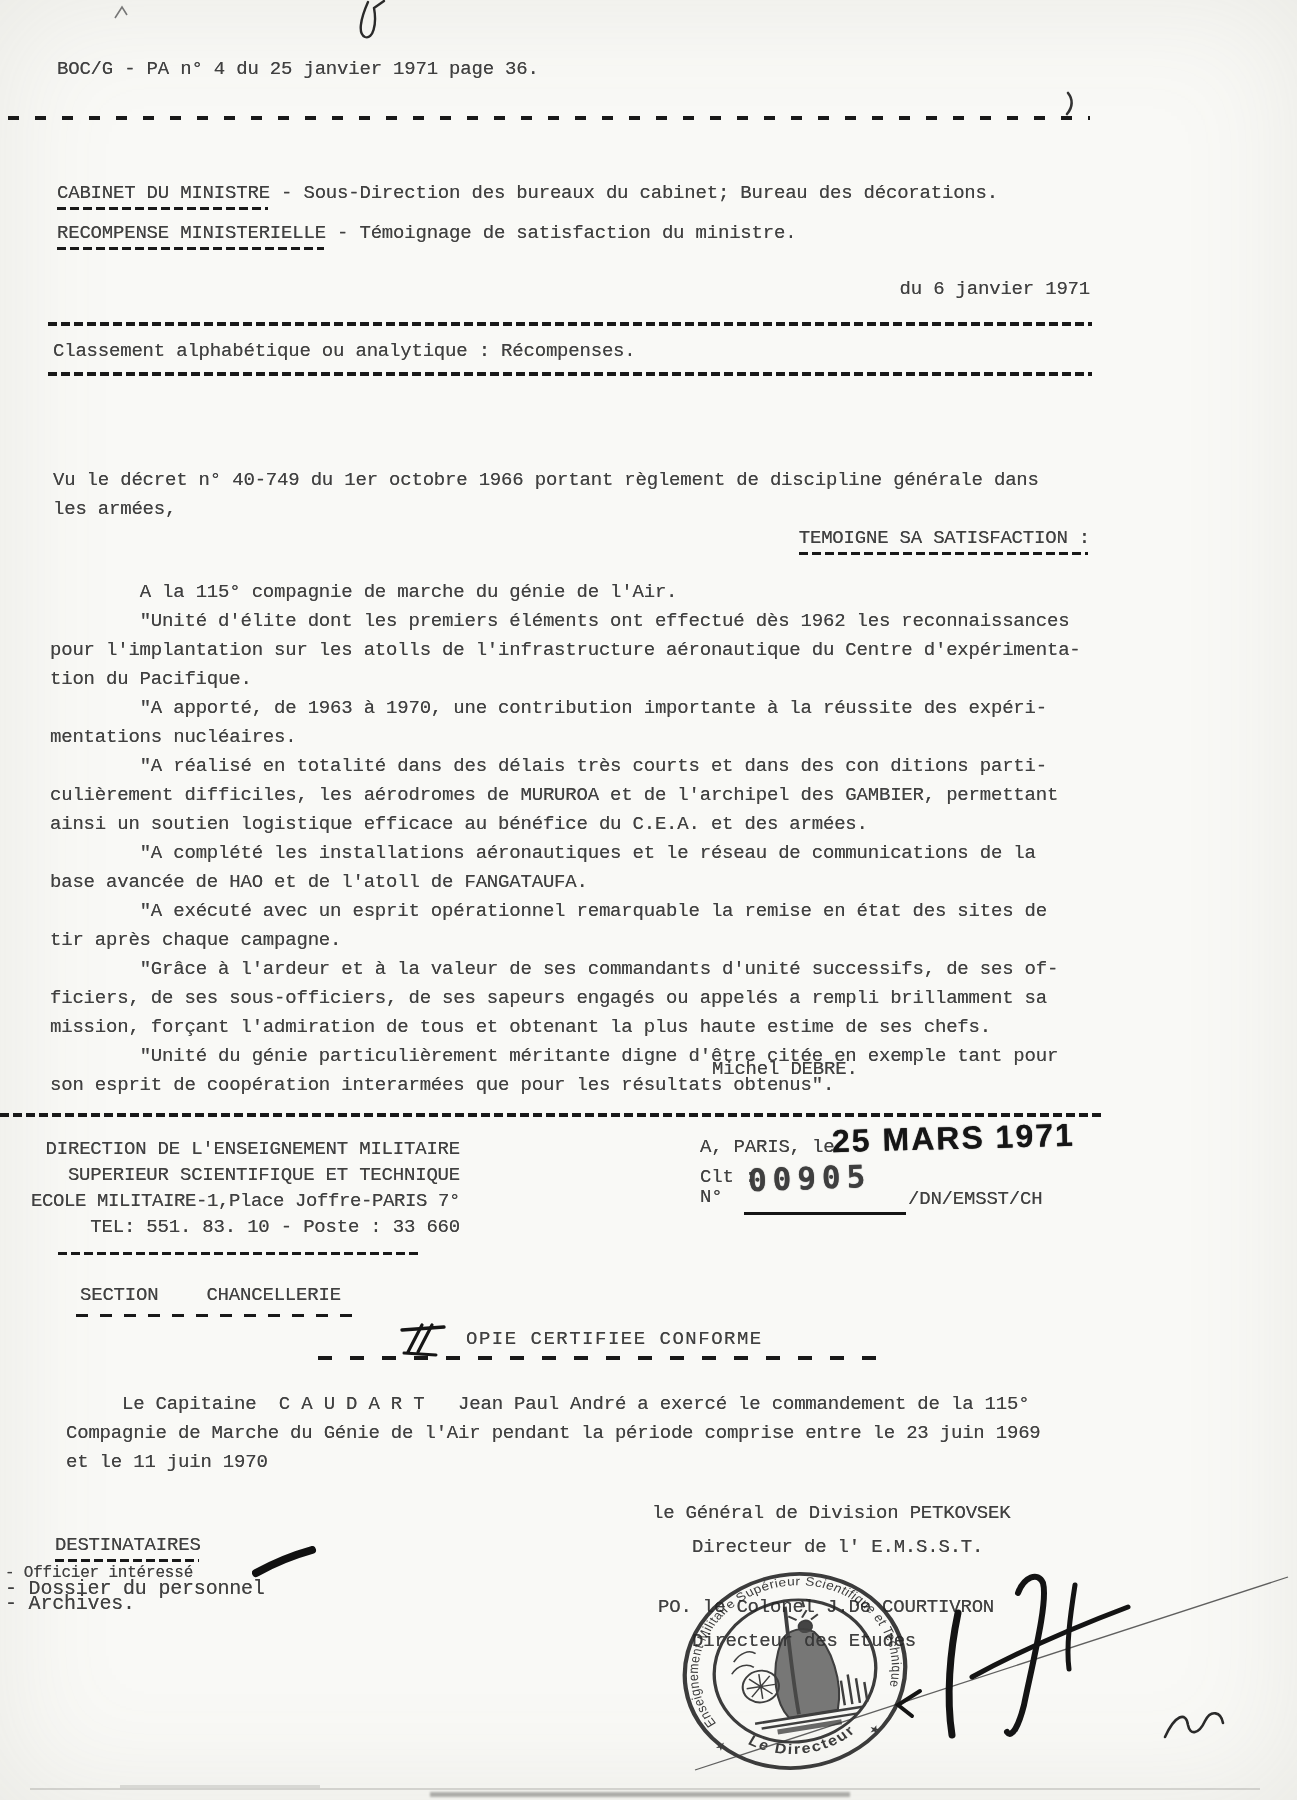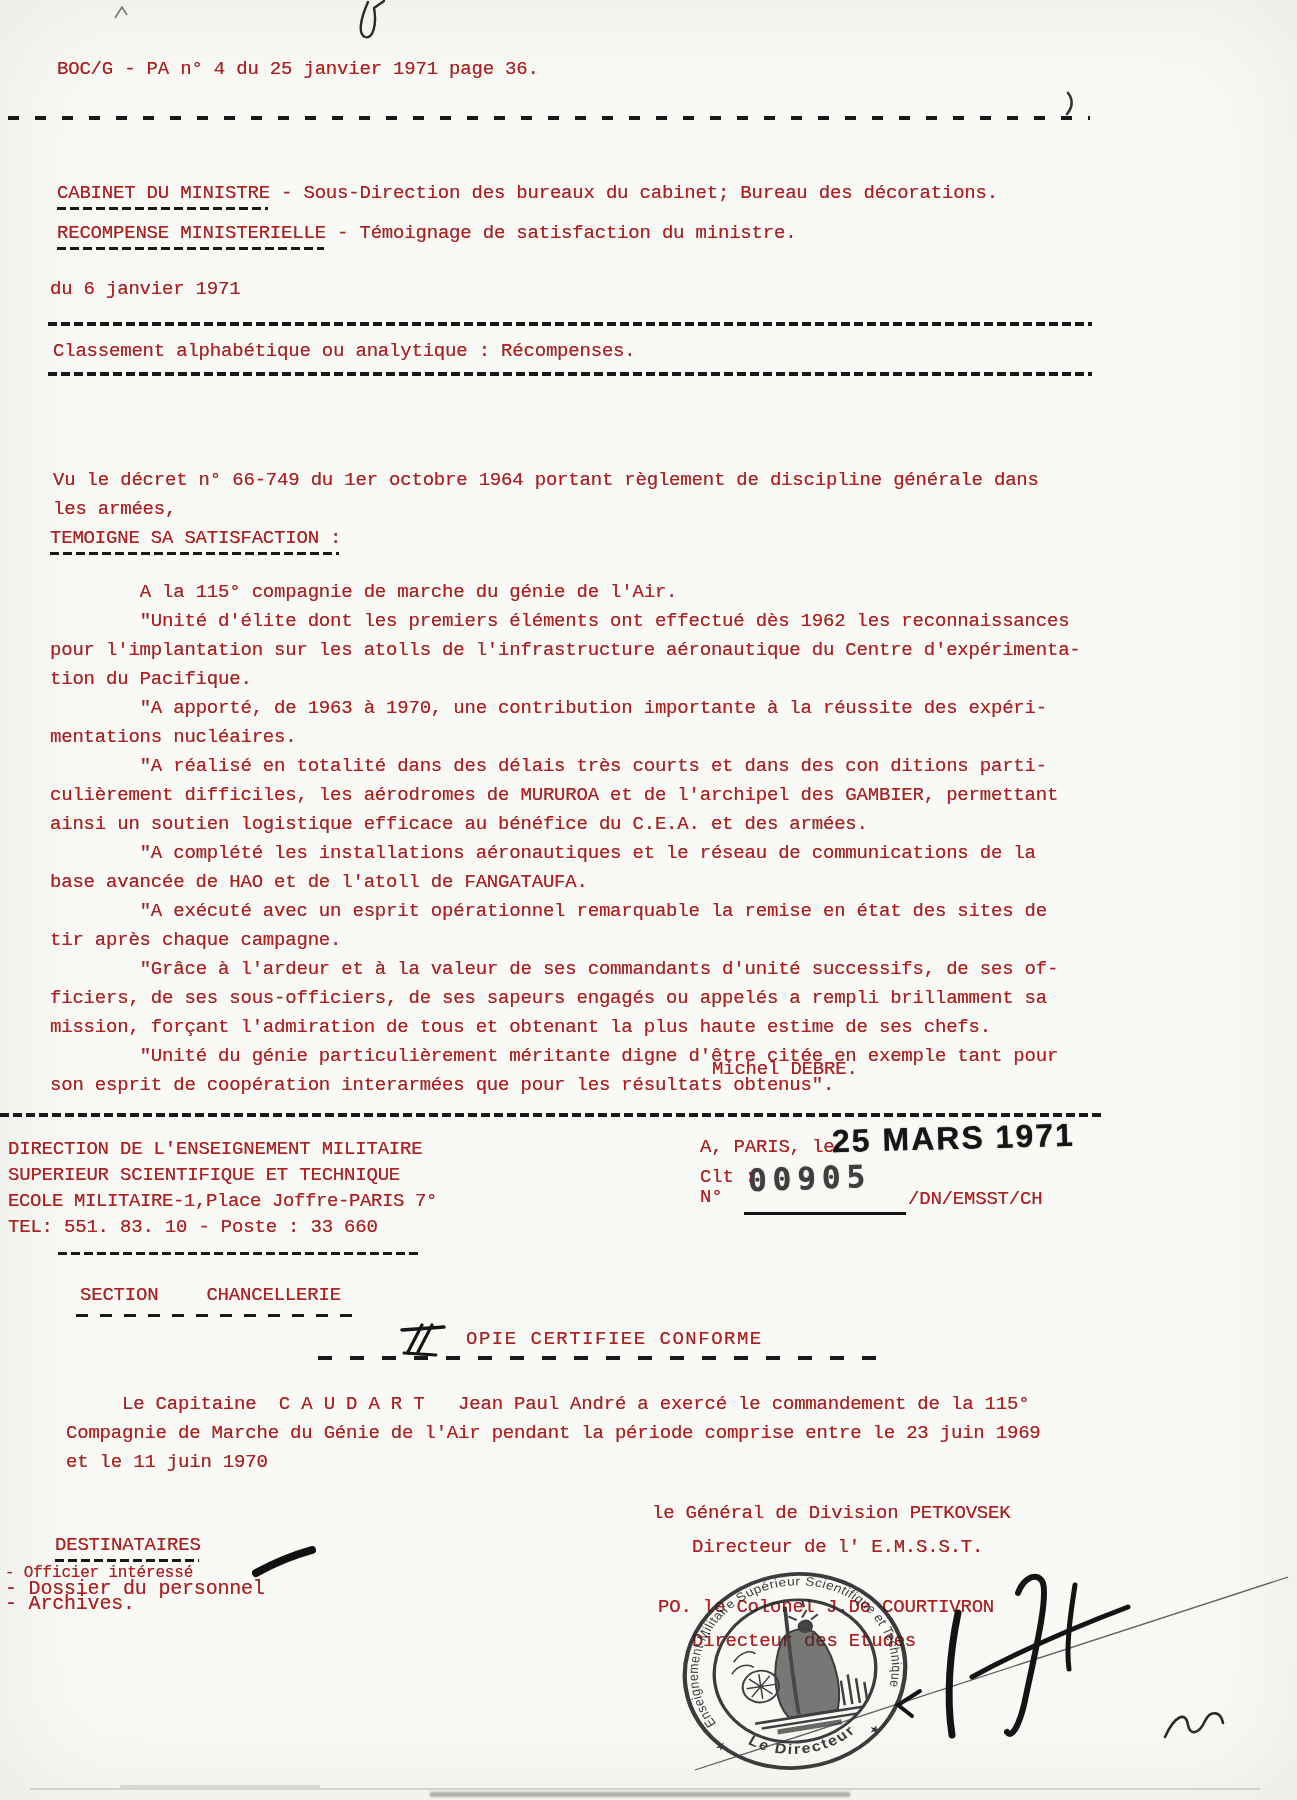--- a/index.html
+++ b/index.html
@@ -7,23 +7,23 @@
     position:relative;
     width:1297px;height:1800px;
     margin:0 auto;
     background:#f9f9f6;
     overflow:hidden;
     box-shadow:inset 0 0 120px rgba(120,120,110,.12);
     font-family:"Liberation Mono","DejaVu Sans Mono",monospace;
     color:#1d1d1d;
   }
   .abs{position:absolute;}
-  .mono{font-family:"Liberation Mono","DejaVu Sans Mono",monospace;font-size:19px;letter-spacing:-0.2px;color:#b91c1c;text-shadow:0 0 .5px rgba(10,10,10,.55);}
+  .mono{font-family:"Liberation Mono","DejaVu Sans Mono",monospace;font-size:19px;letter-spacing:-0.2px;color:#404040;text-shadow:0 0 .5px rgba(10,10,10,.55);}
   .pre{white-space:pre-wrap;line-height:29px;}
-  .center{text-align:left;}
+  .center{text-align:right;}
   .sep-dense{height:4px;background:repeating-linear-gradient(90deg,#191919 0 9px,transparent 9px 13px);}
   .sep-spaced{height:4px;background:repeating-linear-gradient(90deg,#191919 0 11px,transparent 11px 27px);}
   .dashu{position:relative;display:inline-block;}
   .dashu::after{content:"";position:absolute;left:0;right:2px;bottom:-6px;height:3px;
     background:repeating-linear-gradient(90deg,#191919 0 9px,transparent 9px 13px);}
   .datestamp{font-family:"Liberation Sans","DejaVu Sans",sans-serif;font-weight:700;
     font-size:32px;letter-spacing:2px;color:#161616;transform:rotate(-1.5deg);
     text-shadow:0 0 1px #222; }
   .numstamp{font-family:"DejaVu Sans Mono","Liberation Mono",monospace;font-weight:700;
     font-size:31px;letter-spacing:6px;color:#303030;transform:rotate(-2deg);opacity:.92;
@@ -53,21 +53,21 @@
 
   <div class="abs mono" style="left:57px;top:182px;white-space:pre"><span class="dashu">CABINET DU MINISTRE</span><span> - Sous-Direction des bureaux du cabinet; Bureau des décorations.</span></div>
 
   <div class="abs mono center" style="left:50px;top:278px;width:1040px">du 6 janvier 1971</div>
 
   <div class="abs sep-dense" style="left:48px;top:322px;width:1044px"></div>
   <div class="abs mono" style="left:53px;top:340px">Classement alphabétique ou analytique : Récompenses.</div>
   <div class="abs sep-dense" style="left:48px;top:372px;width:1044px"></div>
 
 
-  <div class="abs mono pre" style="left:53px;top:466px;width:1050px">Vu le décret n° 66-749 du 1er octobre 1964 portant règlement de discipline générale dans
+  <div class="abs mono pre" style="left:53px;top:466px;width:1050px">Vu le décret n° 40-749 du 1er octobre 1966 portant règlement de discipline générale dans
 les armées,</div>
 
   <div class="abs mono center" style="left:50px;top:527px;width:1040px"><span class="dashu">TEMOIGNE SA SATISFACTION :</span></div>
 
   <div class="abs" style="left:50px;top:578px;width:1050px">
     <div class="mono pre">        A la 115° compagnie de marche du génie de l'Air.</div>
     <div class="mono pre">        "Unité d'élite dont les premiers éléments ont effectué dès 1962 les reconnaissances
 pour l'implantation sur les atolls de l'infrastructure aéronautique du Centre d'expérimenta-
 tion du Pacifique.</div>
     <div class="mono pre">        "A apporté, de 1963 à 1970, une contribution importante à la réussite des expéri-

